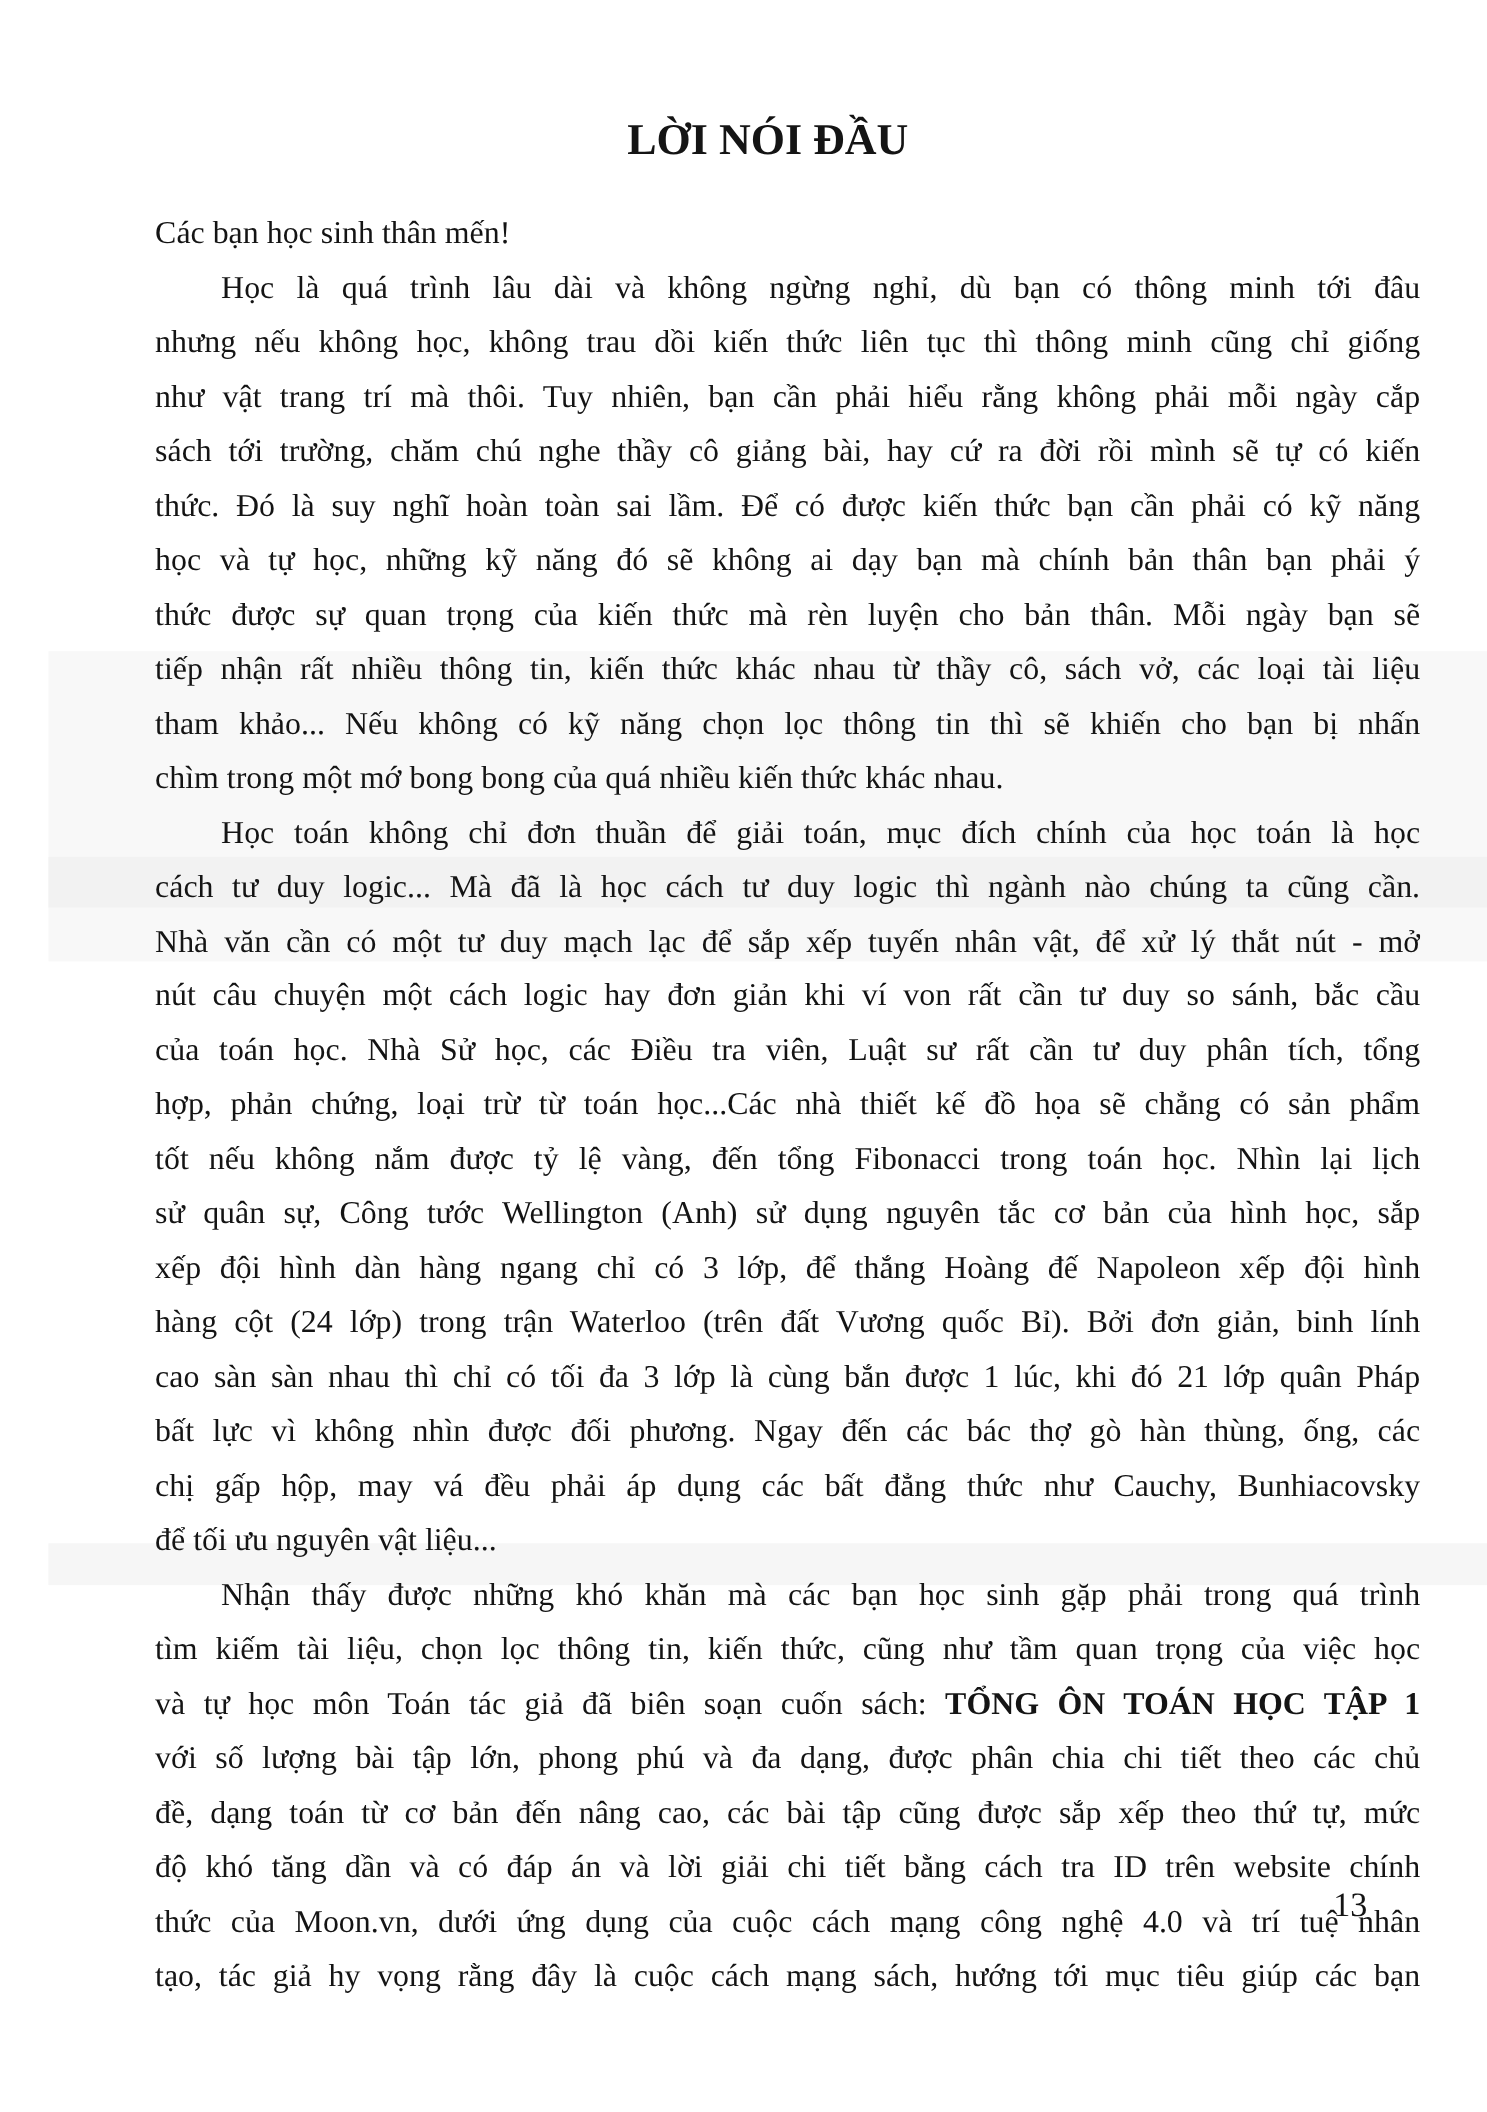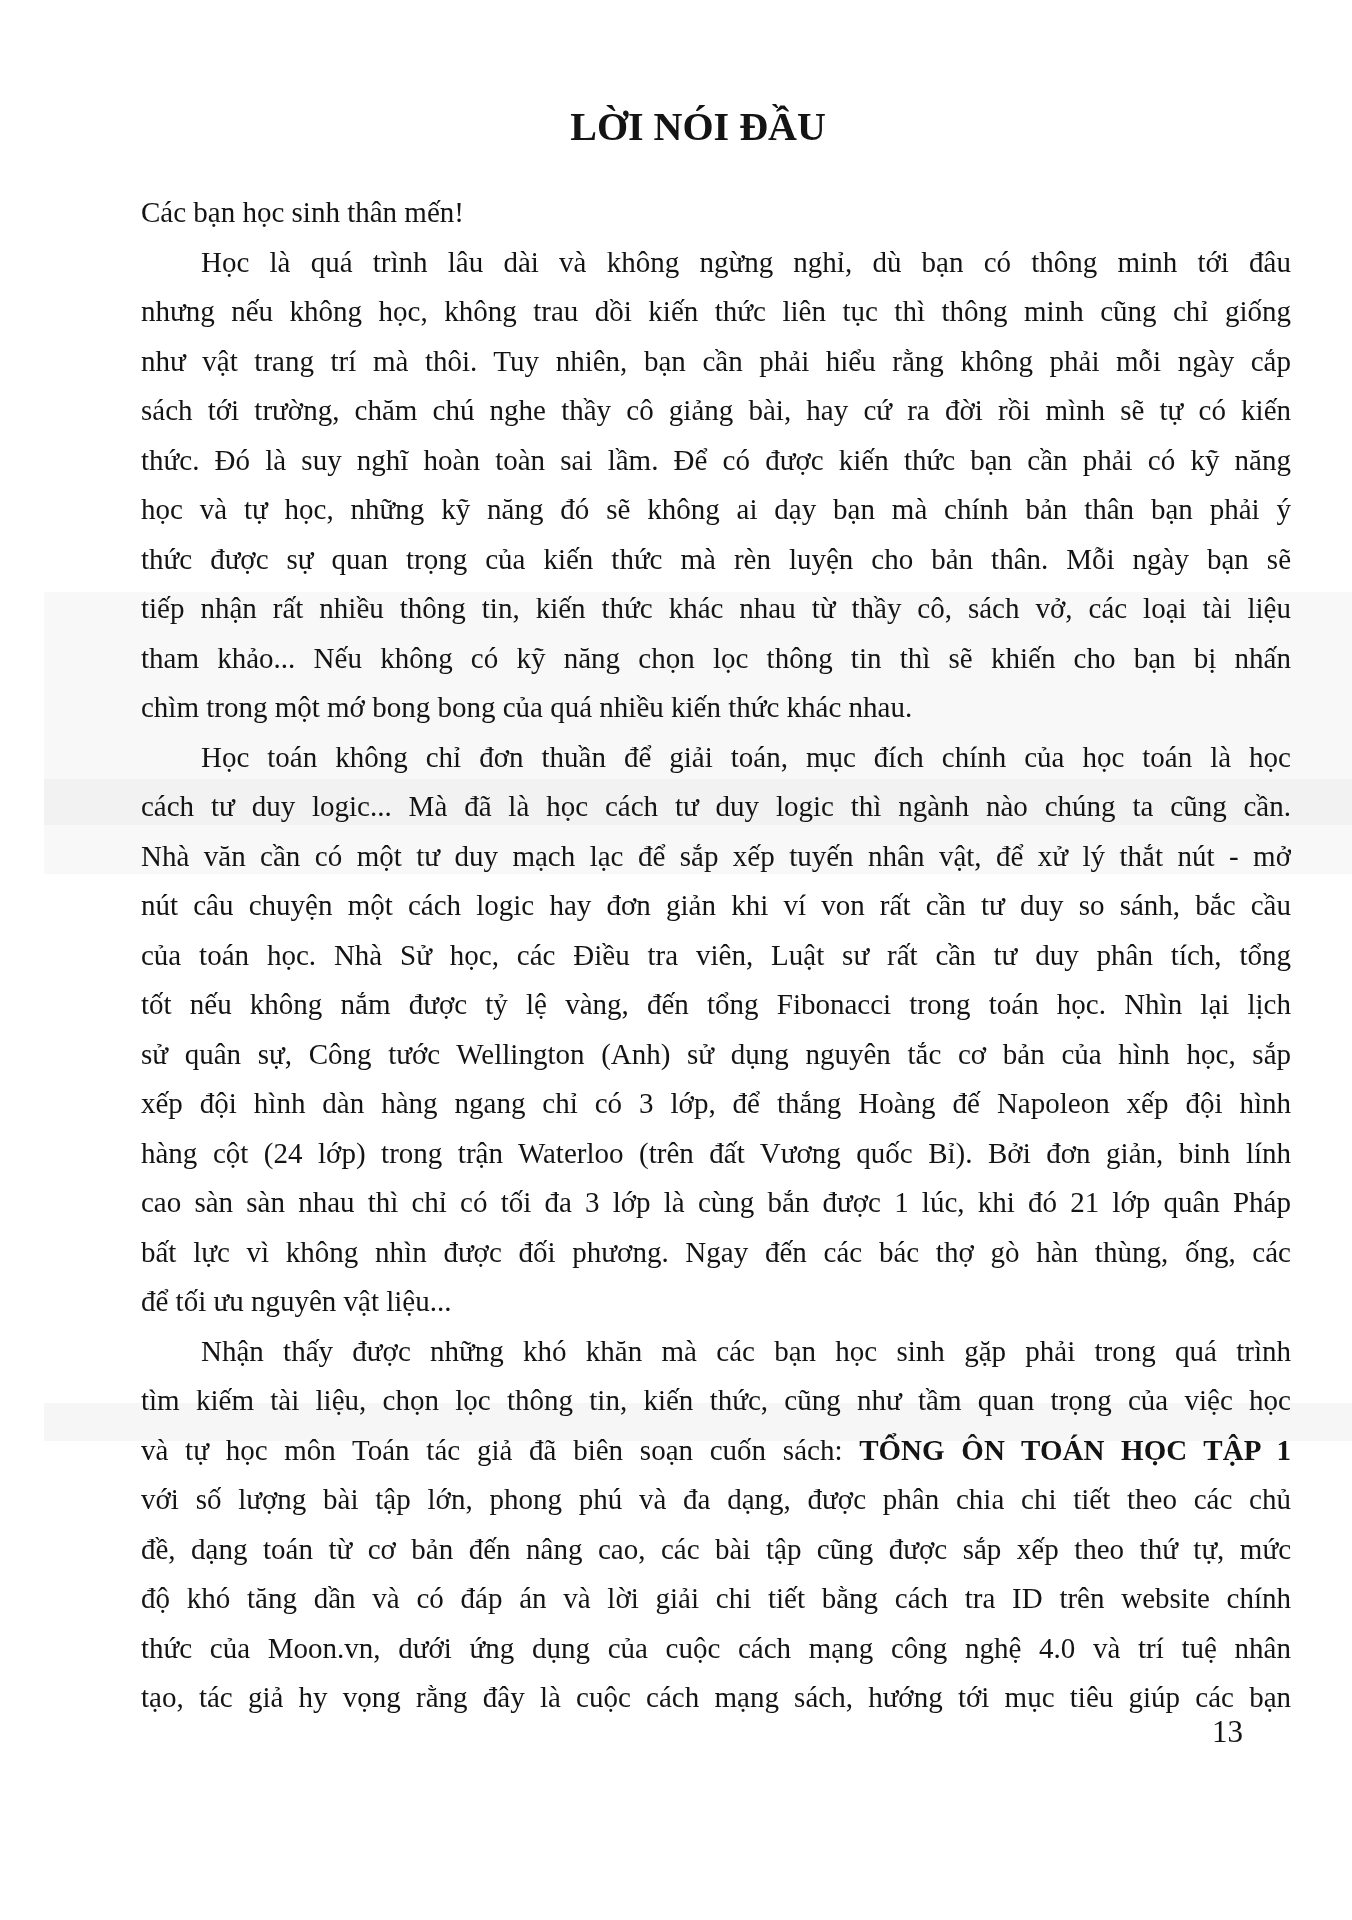--- a/index.html
+++ b/index.html
@@ -77,26 +77,28 @@
           <div class="line fill">tiếp nhận rất nhiều thông tin, kiến thức khác nhau từ thầy cô, sách vở, các loại tài liệu</div>
           <div class="line fill">tham khảo... Nếu không có kỹ năng chọn lọc thông tin thì sẽ khiến cho bạn bị nhấn</div>
           <div class="line">chìm trong một mớ bong bong của quá nhiều kiến thức khác nhau.</div>
         </div>
         <div class="para">
           <div class="line indent fill">Học toán không chỉ đơn thuần để giải toán, mục đích chính của học toán là học</div>
           <div class="line fill">cách tư duy logic... Mà đã là học cách tư duy logic thì ngành nào chúng ta cũng cần.</div>
           <div class="line fill">Nhà văn cần có một tư duy mạch lạc để sắp xếp tuyến nhân vật, để xử lý thắt nút - mở</div>
           <div class="line fill">nút câu chuyện một cách logic hay đơn giản khi ví von rất cần tư duy so sánh, bắc cầu</div>
           <div class="line fill">của toán học. Nhà Sử học, các Điều tra viên, Luật sư rất cần tư duy phân tích, tổng</div>
+          <div class="line fill">hợp, phản chứng, loại trừ từ toán học...Các nhà thiết kế đồ họa sẽ chẳng có sản phẩm</div>
           <div class="line fill">tốt nếu không nắm được tỷ lệ vàng, đến tổng Fibonacci trong toán học. Nhìn lại lịch</div>
           <div class="line fill">sử quân sự, Công tước Wellington (Anh) sử dụng nguyên tắc cơ bản của hình học, sắp</div>
           <div class="line fill">xếp đội hình dàn hàng ngang chỉ có 3 lớp, để thắng Hoàng đế Napoleon xếp đội hình</div>
           <div class="line fill">hàng cột (24 lớp) trong trận Waterloo (trên đất Vương quốc Bỉ). Bởi đơn giản, binh lính</div>
           <div class="line fill">cao sàn sàn nhau thì chỉ có tối đa 3 lớp là cùng bắn được 1 lúc, khi đó 21 lớp quân Pháp</div>
           <div class="line fill">bất lực vì không nhìn được đối phương. Ngay đến các bác thợ gò hàn thùng, ống, các</div>
+          <div class="line fill">chị gấp hộp, may vá đều phải áp dụng các bất đẳng thức như Cauchy, Bunhiacovsky</div>
           <div class="line">để tối ưu nguyên vật liệu...</div>
         </div>
         <div class="para">
           <div class="line indent fill">Nhận thấy được những khó khăn mà các bạn học sinh gặp phải trong quá trình</div>
           <div class="line fill">tìm kiếm tài liệu, chọn lọc thông tin, kiến thức, cũng như tầm quan trọng của việc học</div>
           <div class="line fill"><span>và tự học môn Toán tác giả đã biên soạn cuốn sách:</span> <span class="bold">TỔNG ÔN TOÁN HỌC TẬP 1</span></div>
           <div class="line fill">với số lượng bài tập lớn, phong phú và đa dạng, được phân chia chi tiết theo các chủ</div>
           <div class="line fill">đề, dạng toán từ cơ bản đến nâng cao, các bài tập cũng được sắp xếp theo thứ tự, mức</div>
           <div class="line fill">độ khó tăng dần và có đáp án và lời giải chi tiết bằng cách tra ID trên website chính</div>
           <div class="line fill">thức của Moon.vn, dưới ứng dụng của cuộc cách mạng công nghệ 4.0 và trí tuệ nhân</div>

